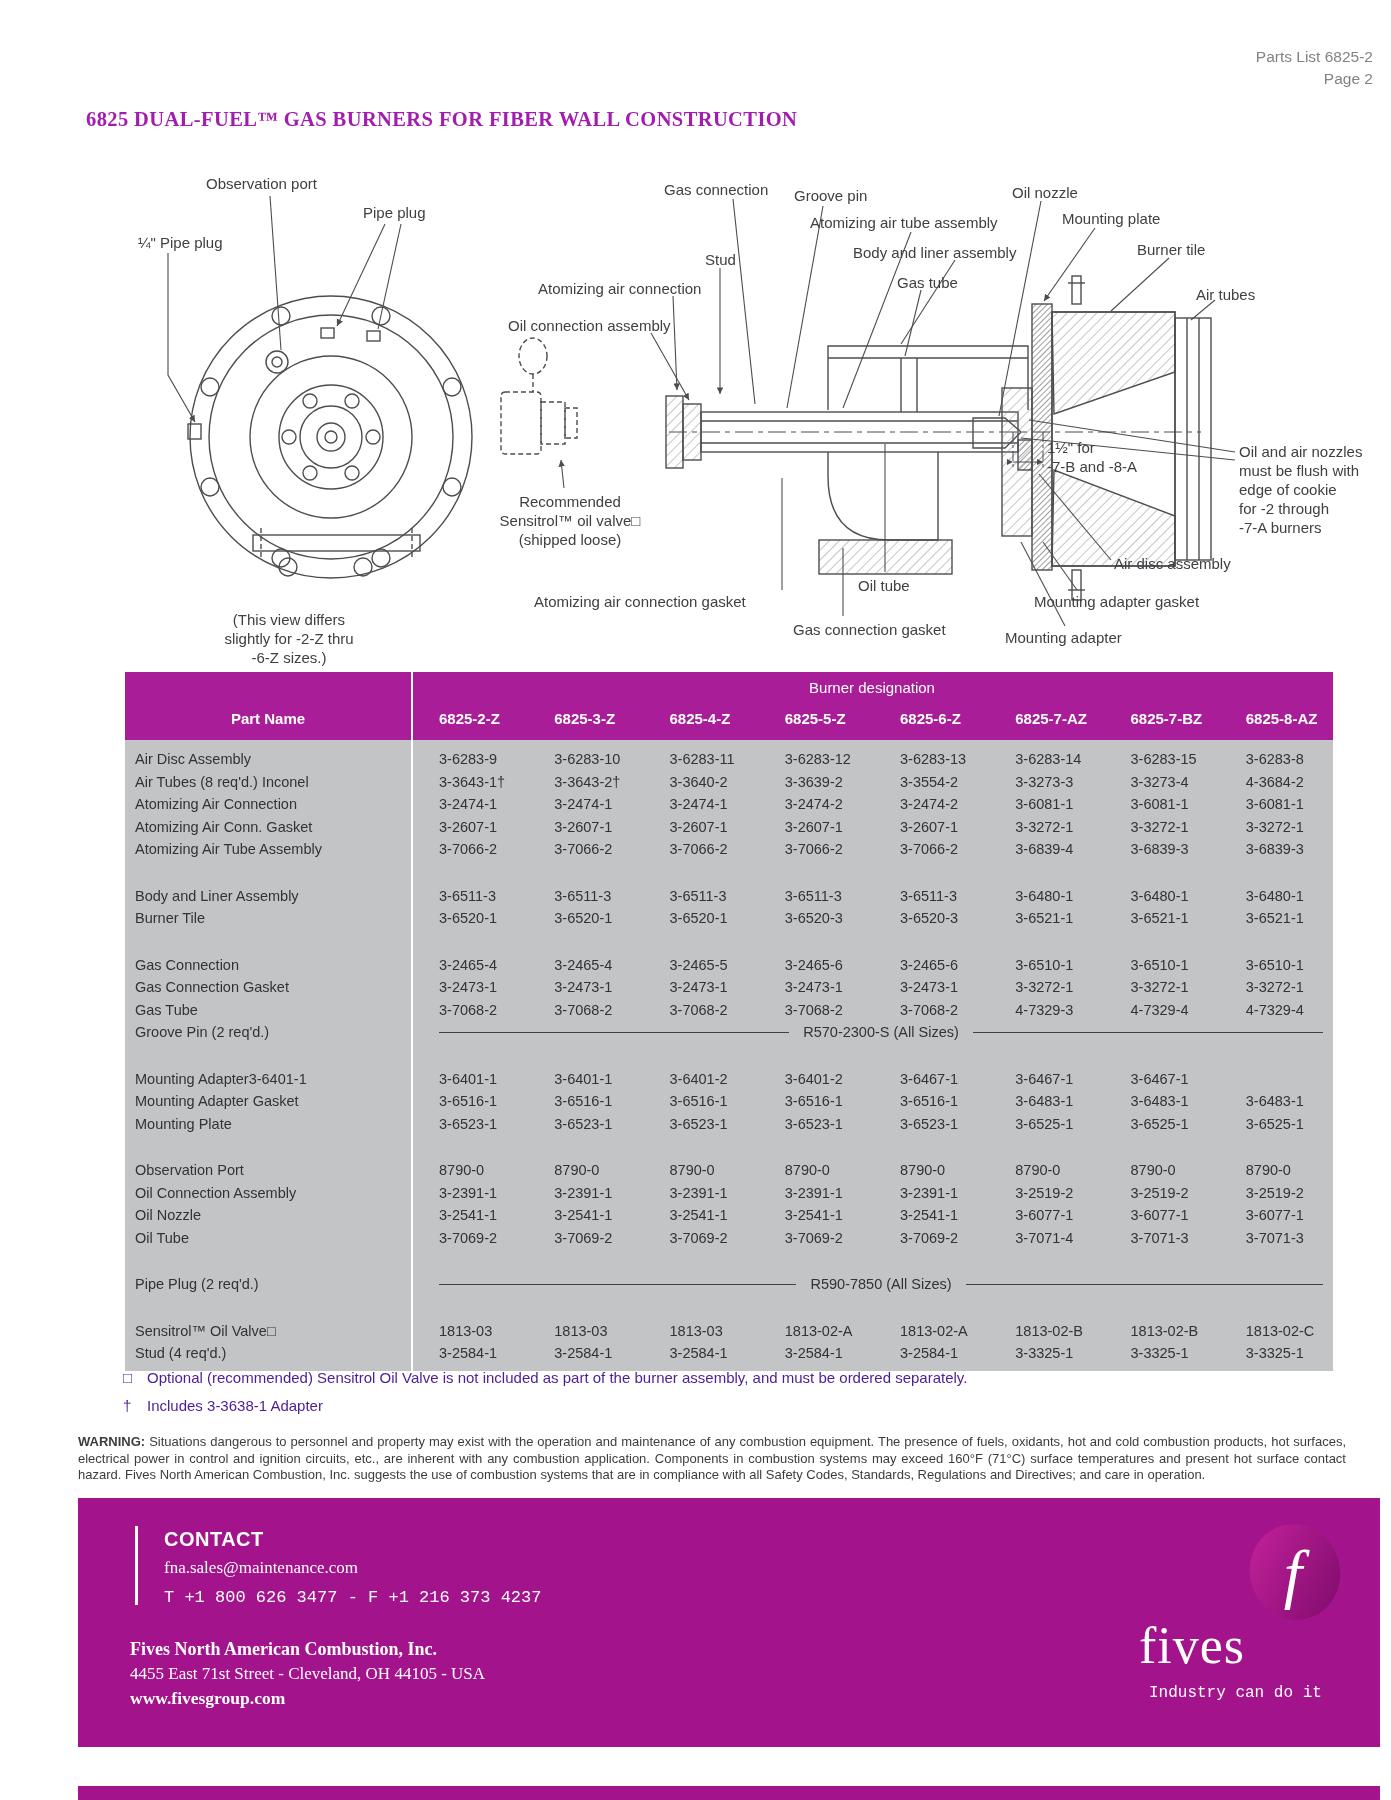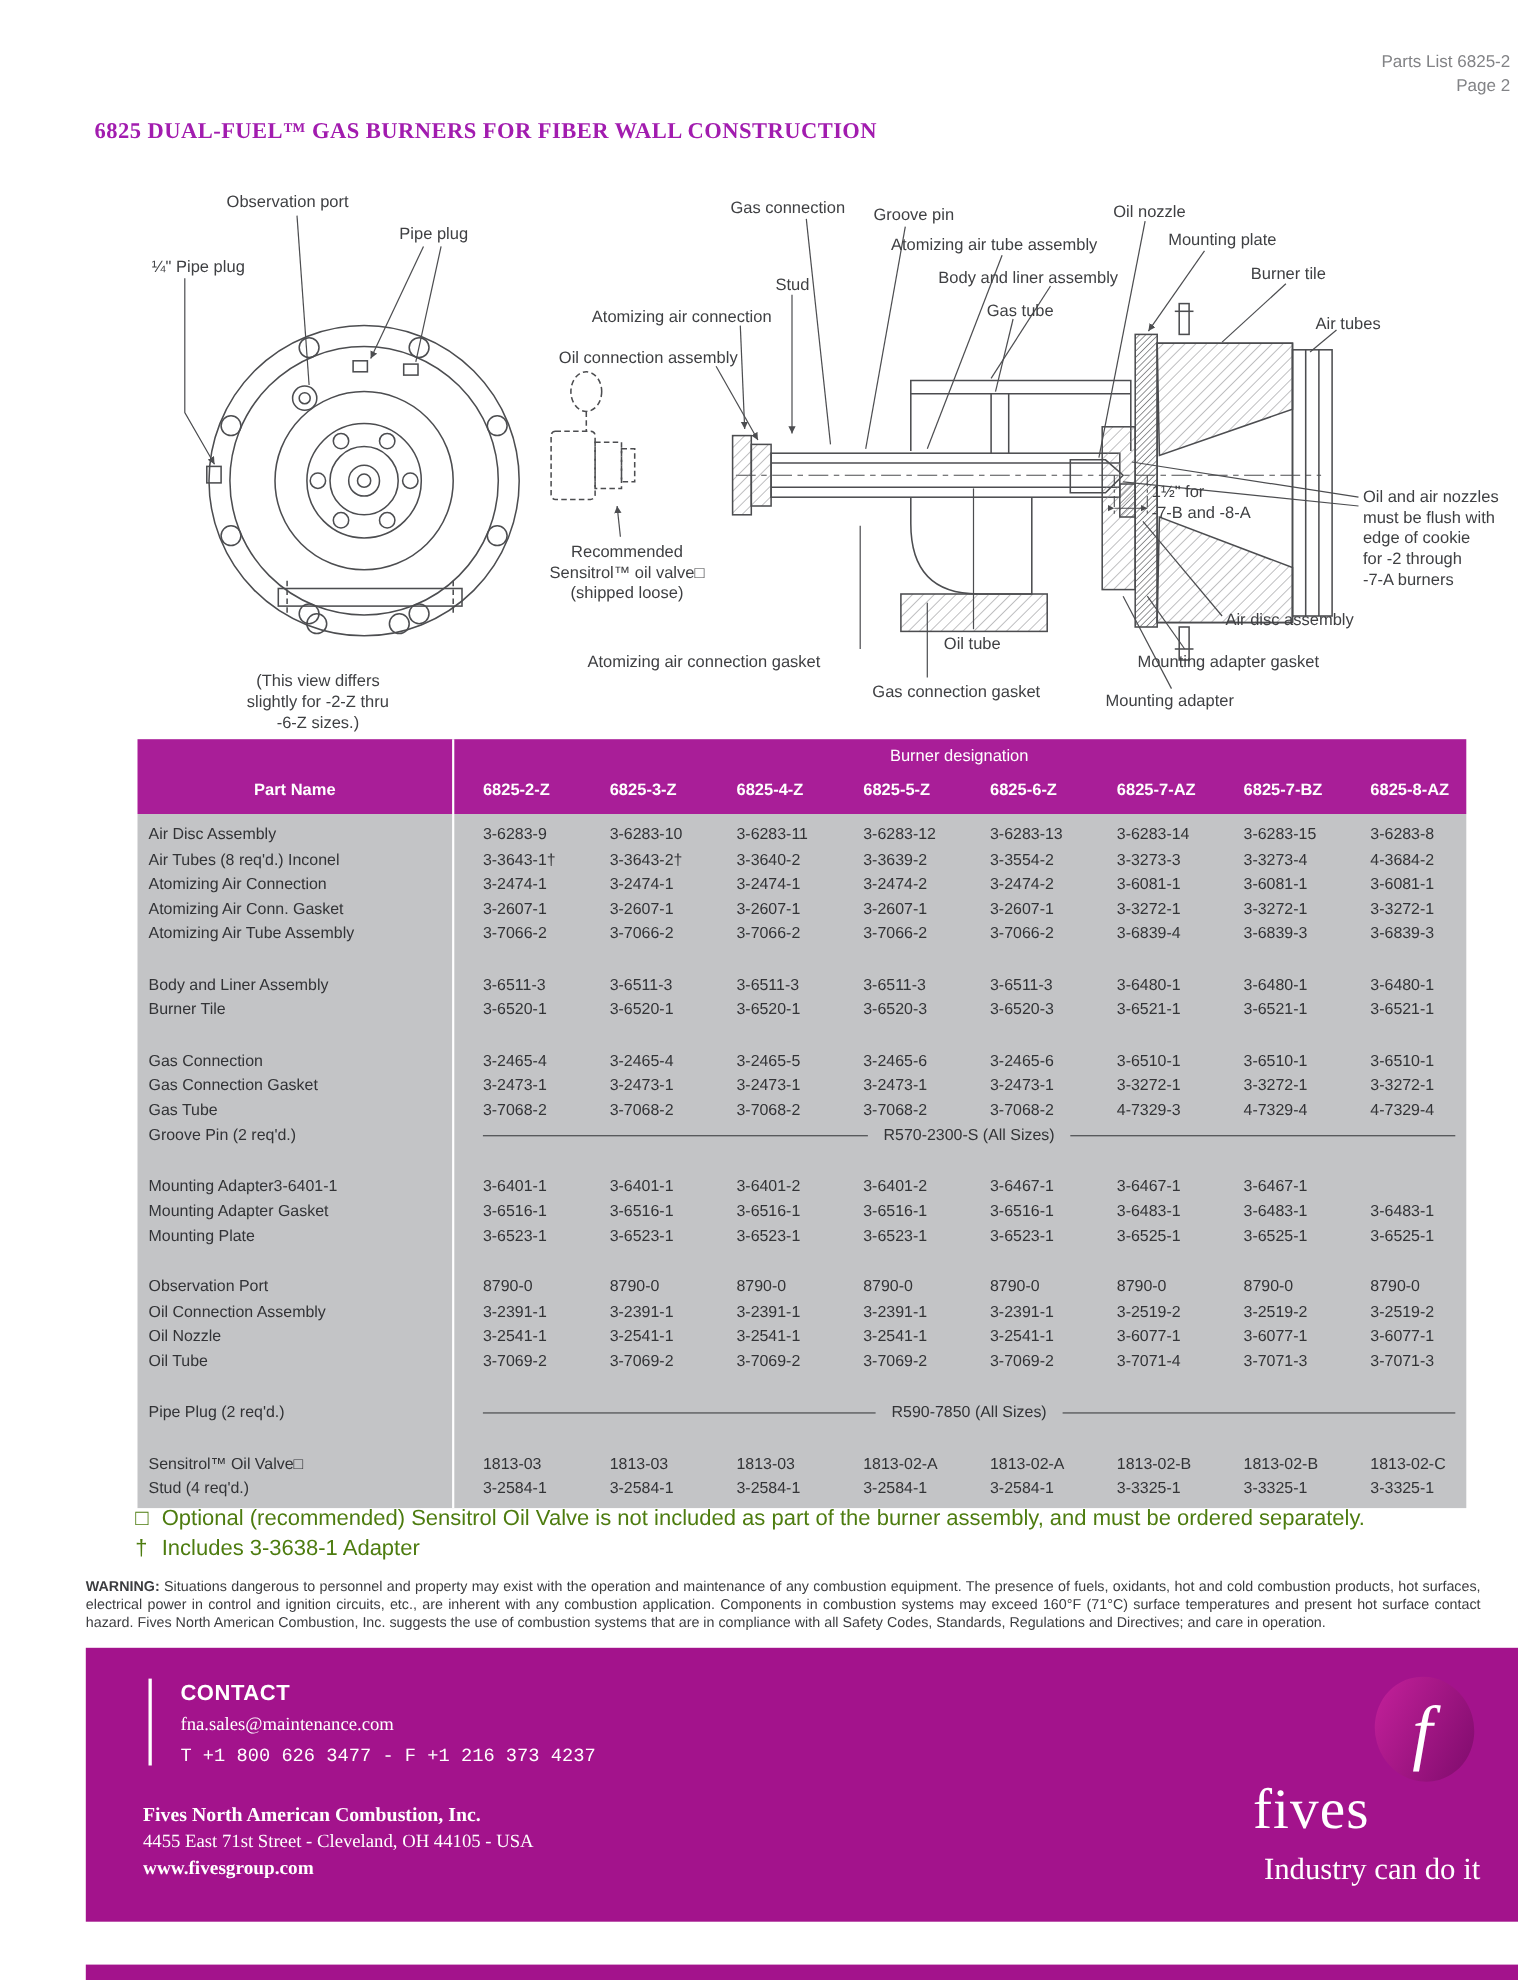--- a/index.html
+++ b/index.html
@@ -25,37 +25,37 @@
          font-size:14.5px;color:#323336;}
   .tgroup{margin-bottom:24px;}
   .tgroup:last-child{margin-bottom:0;}
   .trow{display:grid;grid-template-columns:286px repeat(8,115.25px);height:22.5px;line-height:22.5px;}
   .tname{padding-left:10px;}
   .tval{padding-left:28px;}
   .tspan{grid-column:2/10;display:flex;align-items:center;padding-left:28px;padding-right:10px;}
   .tspan span{margin:0 14px;white-space:nowrap;}
   .sline{flex:1;height:1px;background:#3f4043;}
   
-  .fn{position:absolute;left:90px;font-size:20px;color:#4d7c0f;}
+  .fn{position:absolute;left:90px;font-size:15px;color:#4c1d95;}
   .fn .mk{display:inline-block;width:24px;}
   .warning{position:absolute;left:45px;top:1434px;width:1268px;font-size:13px;line-height:16.5px;
            text-align:justify;color:#3c3d40;}
   .warning b{font-weight:bold;}
   
   .footer{position:absolute;left:45px;top:1498px;width:1302px;height:249px;background:#a3138c;color:#fff;}
   .fbar{position:absolute;left:57px;top:28px;width:3px;height:79px;background:#fff;}
   .fcontact{position:absolute;left:86px;top:30px;font-size:20px;font-weight:bold;letter-spacing:.5px;}
   .femail{position:absolute;left:86px;top:60px;font-family:"Liberation Serif",serif;font-size:17px;}
   .fphone{position:absolute;left:86px;top:90px;font-family:Liberation Mono, monospace;font-size:17px;}
   .fcompany{position:absolute;left:52px;top:141px;font-family:"Liberation Serif",serif;font-size:18px;font-weight:bold;}
   .faddress{position:absolute;left:52px;top:166px;font-family:"Liberation Serif",serif;font-size:17px;}
   .fweb{position:absolute;left:52px;top:190px;font-family:"Liberation Serif",serif;font-size:17.5px;font-weight:bold;}
   .flogo{position:absolute;left:1145px;top:20px;}
   .fword{position:absolute;left:1061px;top:122px;font-family:"Liberation Serif",serif;font-size:52px;letter-spacing:1px;line-height:1;}
-  .ftag{position:absolute;left:1071px;top:186px;font-family:Liberation Serif, serif;font-size:28px;}
+  .ftag{position:absolute;left:1071px;top:186px;font-family:Liberation Mono, monospace;font-size:16px;}
   .strip{position:absolute;left:45px;top:1786px;width:1302px;height:14px;background:#a3138c;}
   .vert{position:absolute;right:14px;bottom:52px;writing-mode:vertical-rl;transform:rotate(180deg);
         font-size:12.5px;letter-spacing:.6px;color:#47484b;}
 </style>
 </head>
 <body>
 
 <div class="page">
 
   <div class="docref">

